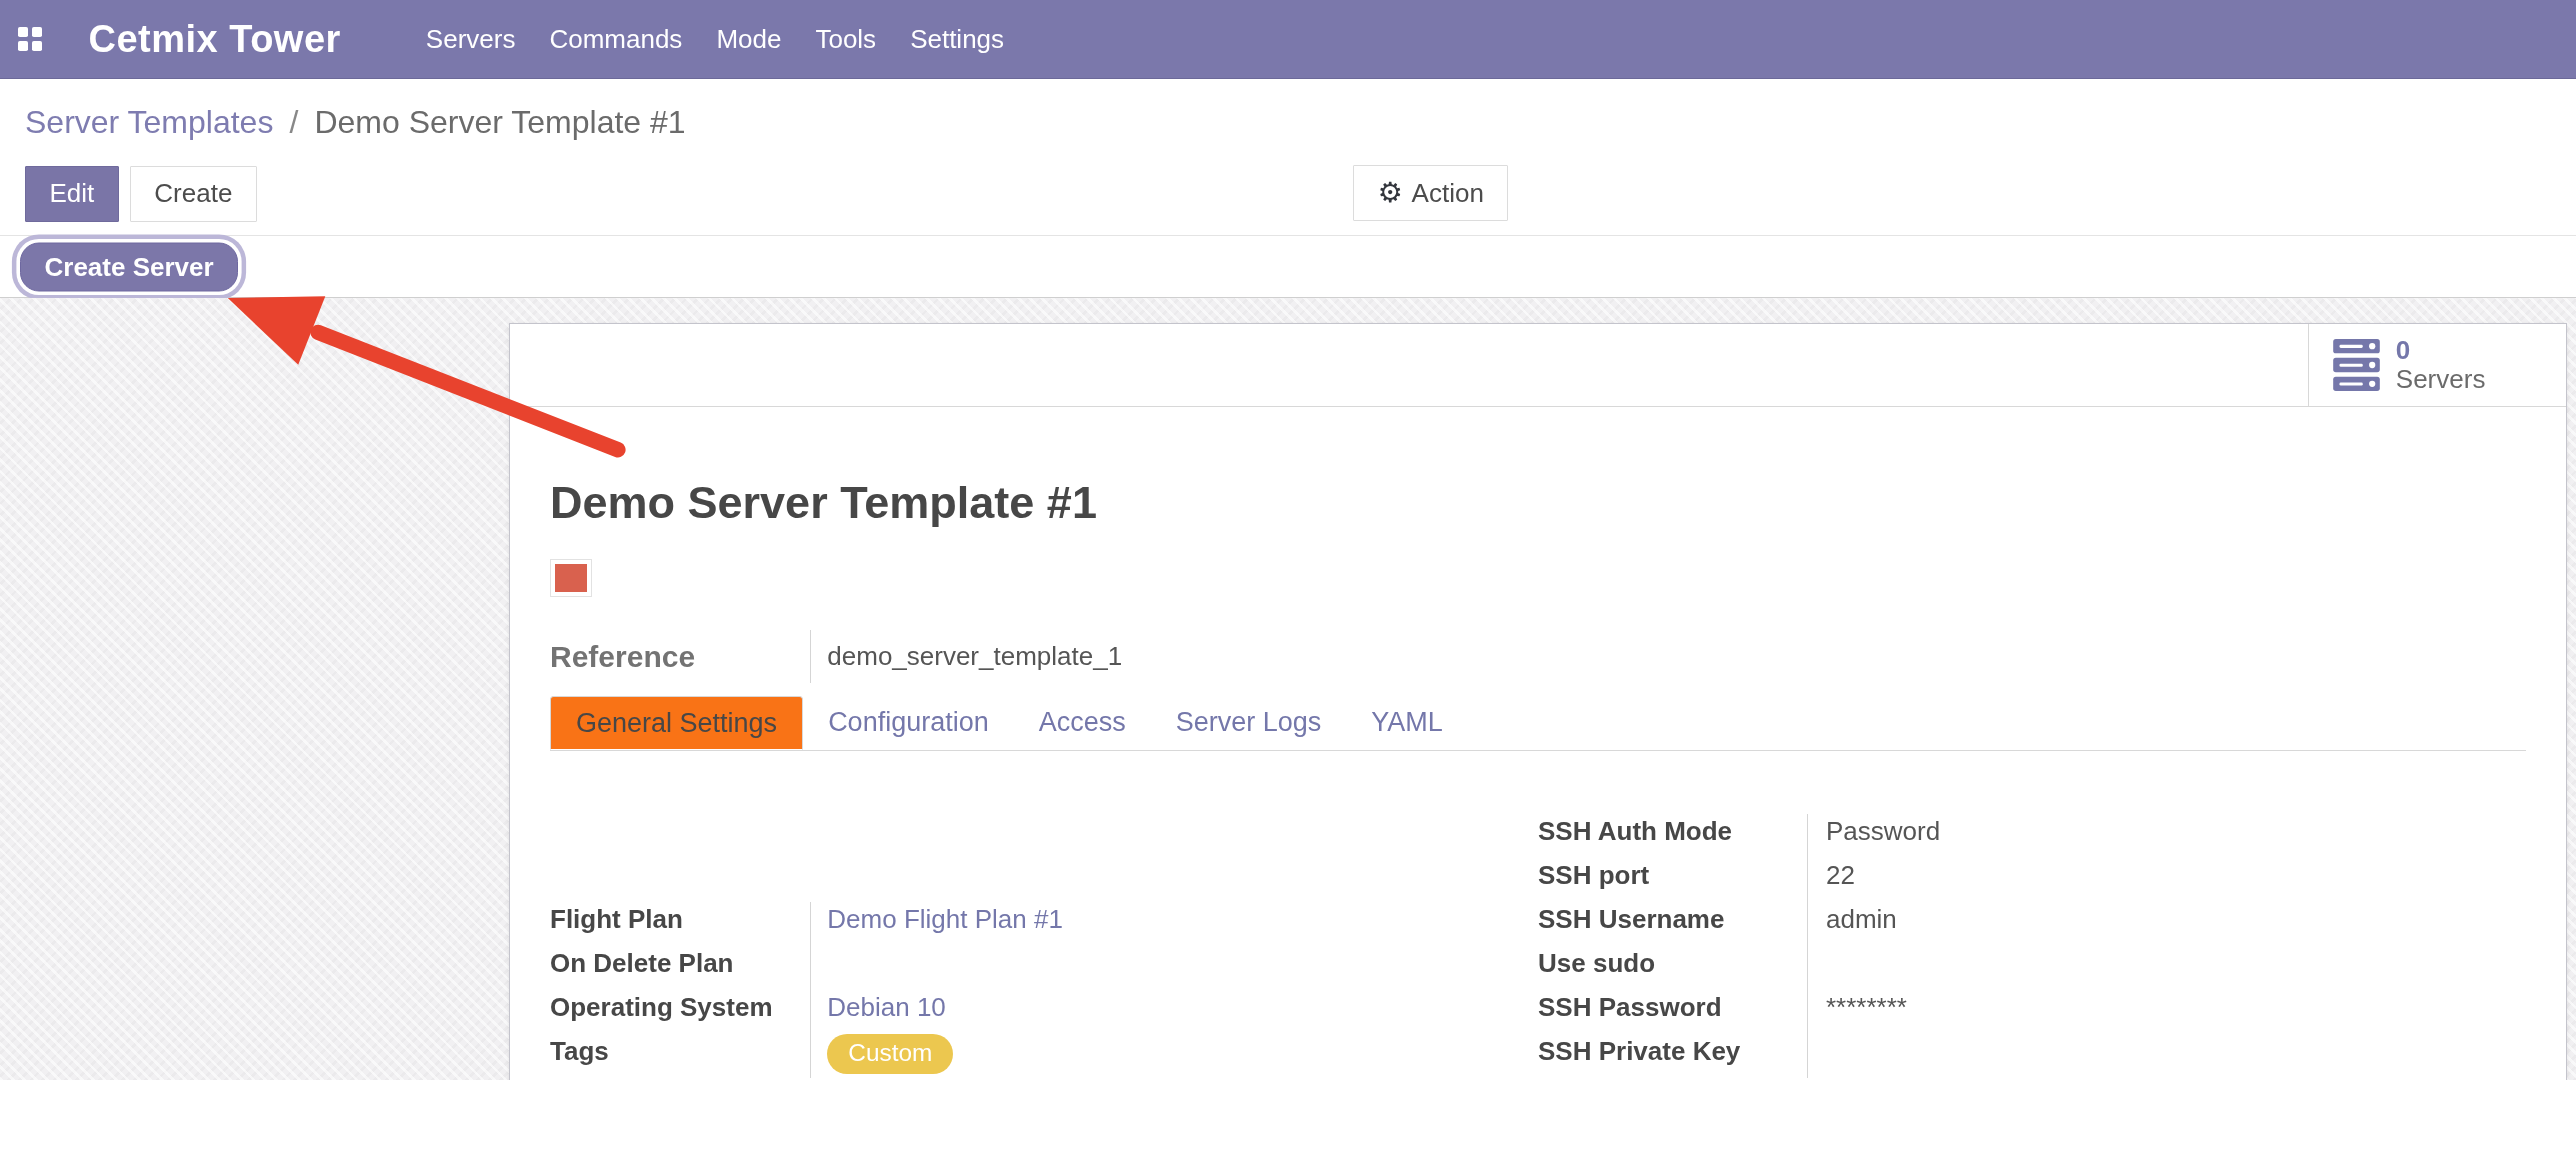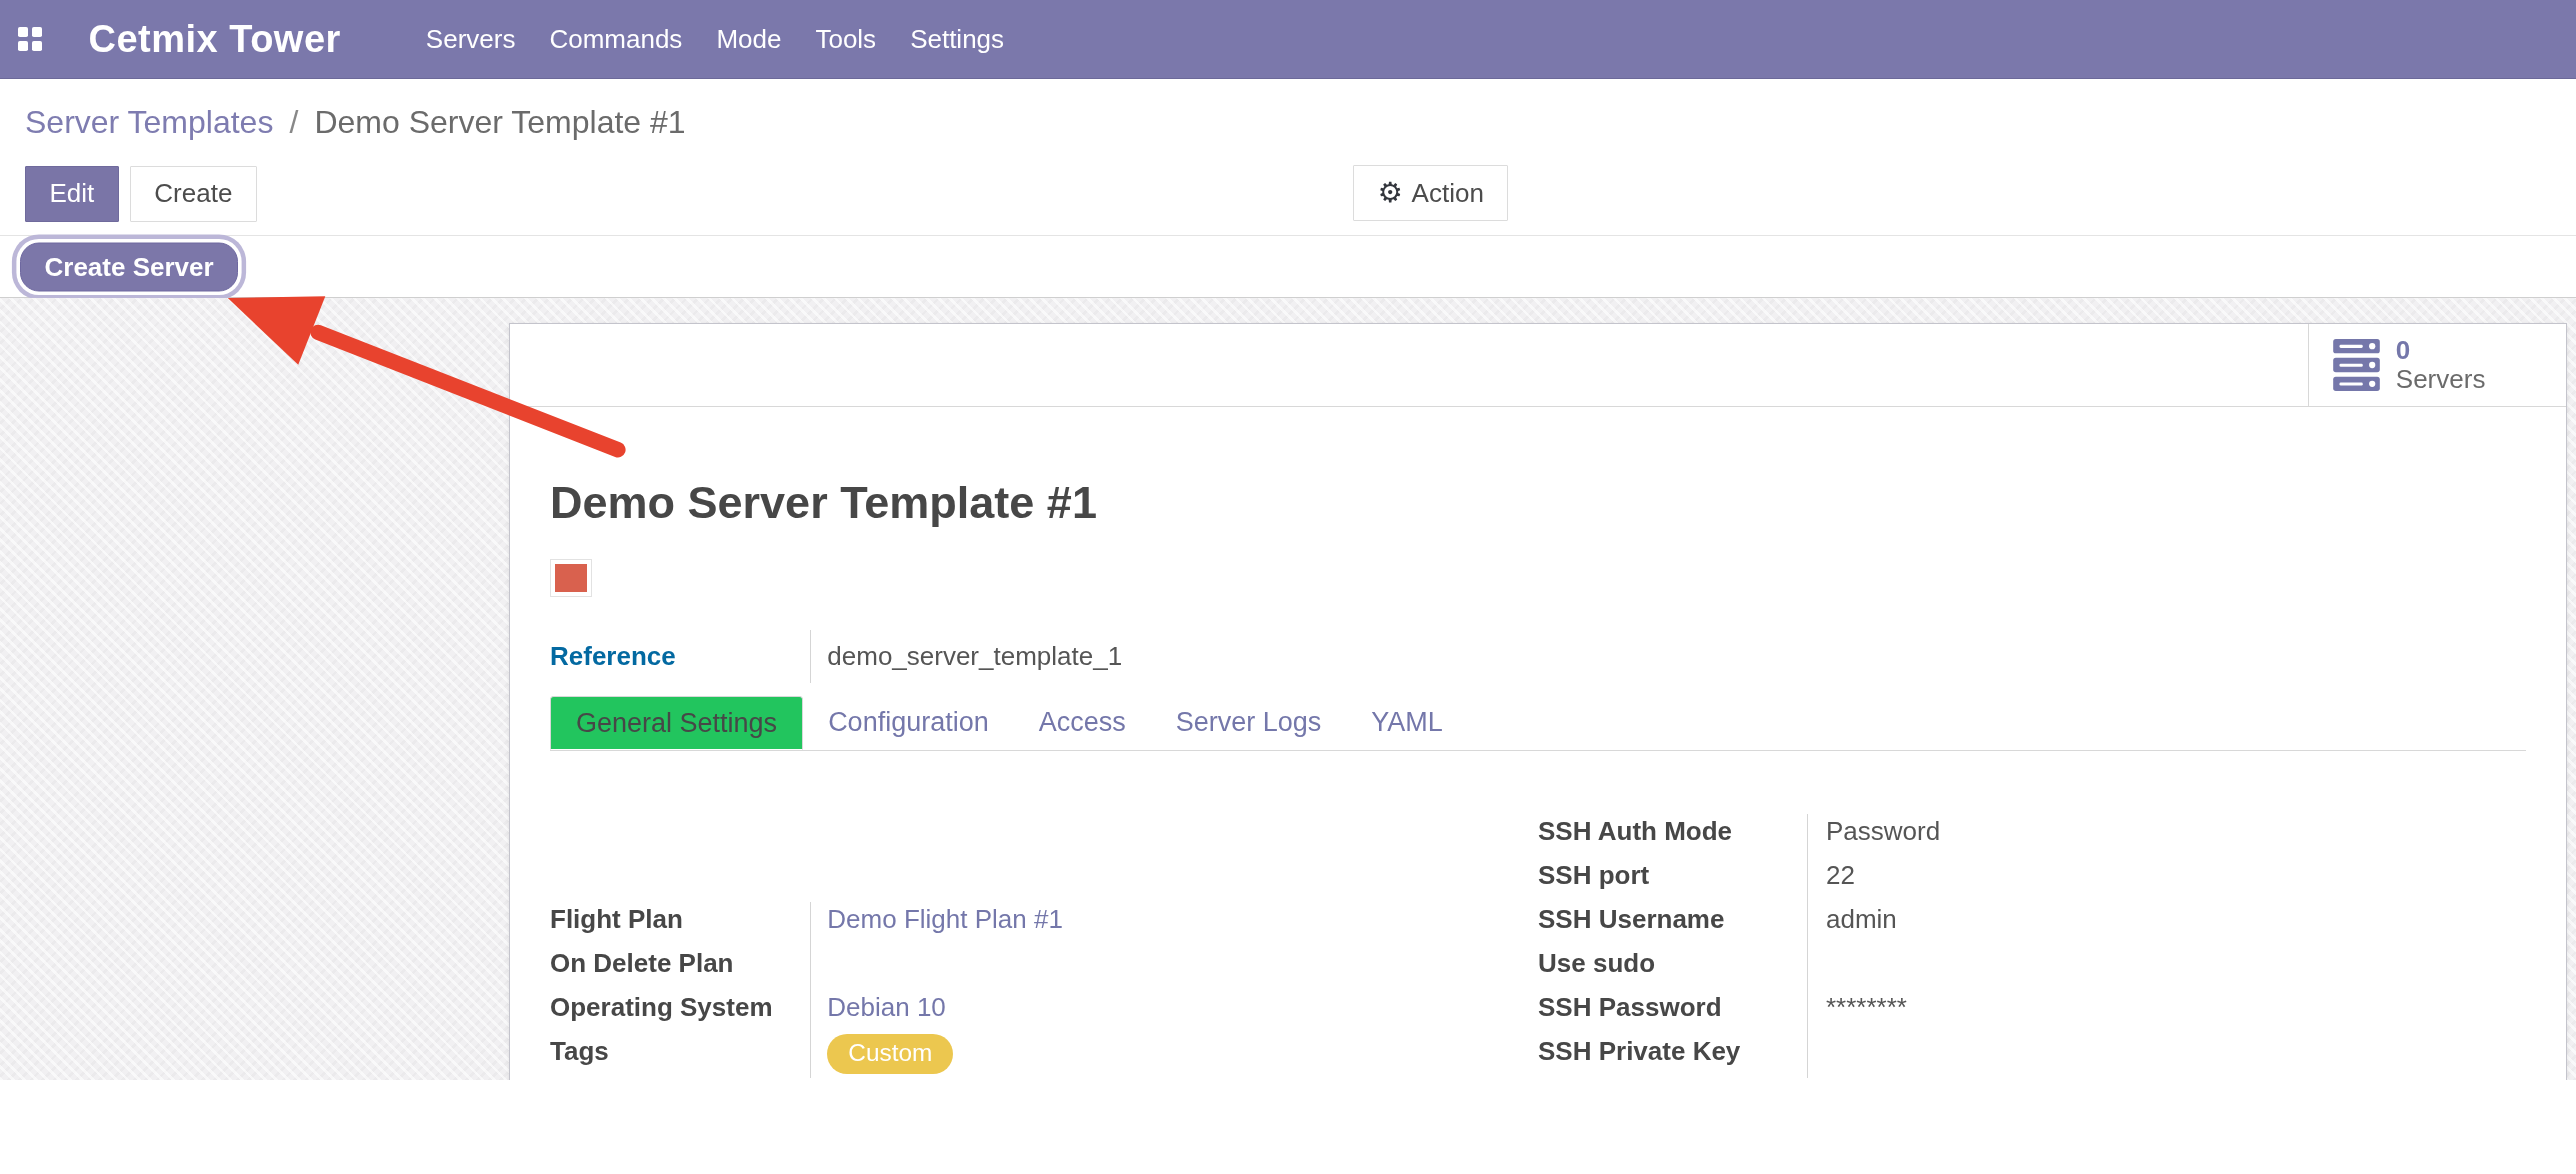--- a/index.html
+++ b/index.html
@@ -68,27 +68,27 @@
   .stat-label{color:#6b6b6b;}
 
   .sheet-body{padding:0 40px;}
   .sheet-title{margin-top:70px;font-size:45px;line-height:51px;font-weight:700;color:#474747;}
 
   .swatch{margin-top:31px;width:42px;height:38px;border:1.8px solid #e2e2e2;background:#fff;
           padding:3.6px;cursor:default;}
   .swatch-inner{width:100%;height:100%;background:var(--swatch-red);}
 
   .ref-group{display:flex;margin-top:33px;}
-  .ref-label{width:260px;font-size:26px;font-weight:700;color:#0369a1;display:flex;align-items:center;}
+  .ref-label{width:260px;font-size:30px;font-weight:700;color:#737373;display:flex;align-items:center;}
   .ref-value{border-left:0.9px solid #d5d5d5;padding:11px 0 11px 16.3px;font-size:26px;color:#555;
              display:flex;align-items:center;min-height:49px;}
 
   .tabs{display:flex;margin-top:12.6px;border-bottom:0.9px solid var(--border-gray);}
   .tab{font-size:27px;padding:0 25px;height:54px;line-height:52px;cursor:pointer;color:var(--link-purple);}
-  .tab.active{color:#474747;background:#22c55e;border:0.9px solid var(--border-gray);border-bottom:0.9px solid #fff;
+  .tab.active{color:#474747;background:#f97316;border:0.9px solid var(--border-gray);border-bottom:0.9px solid #fff;
               margin-bottom:-0.9px;border-radius:3.6px 3.6px 0 0;}
 
   .fields{display:flex;margin-top:63px;align-items:flex-end;}
   .group{display:flex;}
   .group-left{width:988px;flex:0 0 auto;}
   .group-right{flex:1 1 auto;}
   .labels-col{display:flex;flex-direction:column;}
   .group-left .labels-col{width:260px;}
   .group-right .labels-col{width:269px;}
   .values-col{display:flex;flex-direction:column;border-left:0.9px solid #d5d5d5;flex:1;}

